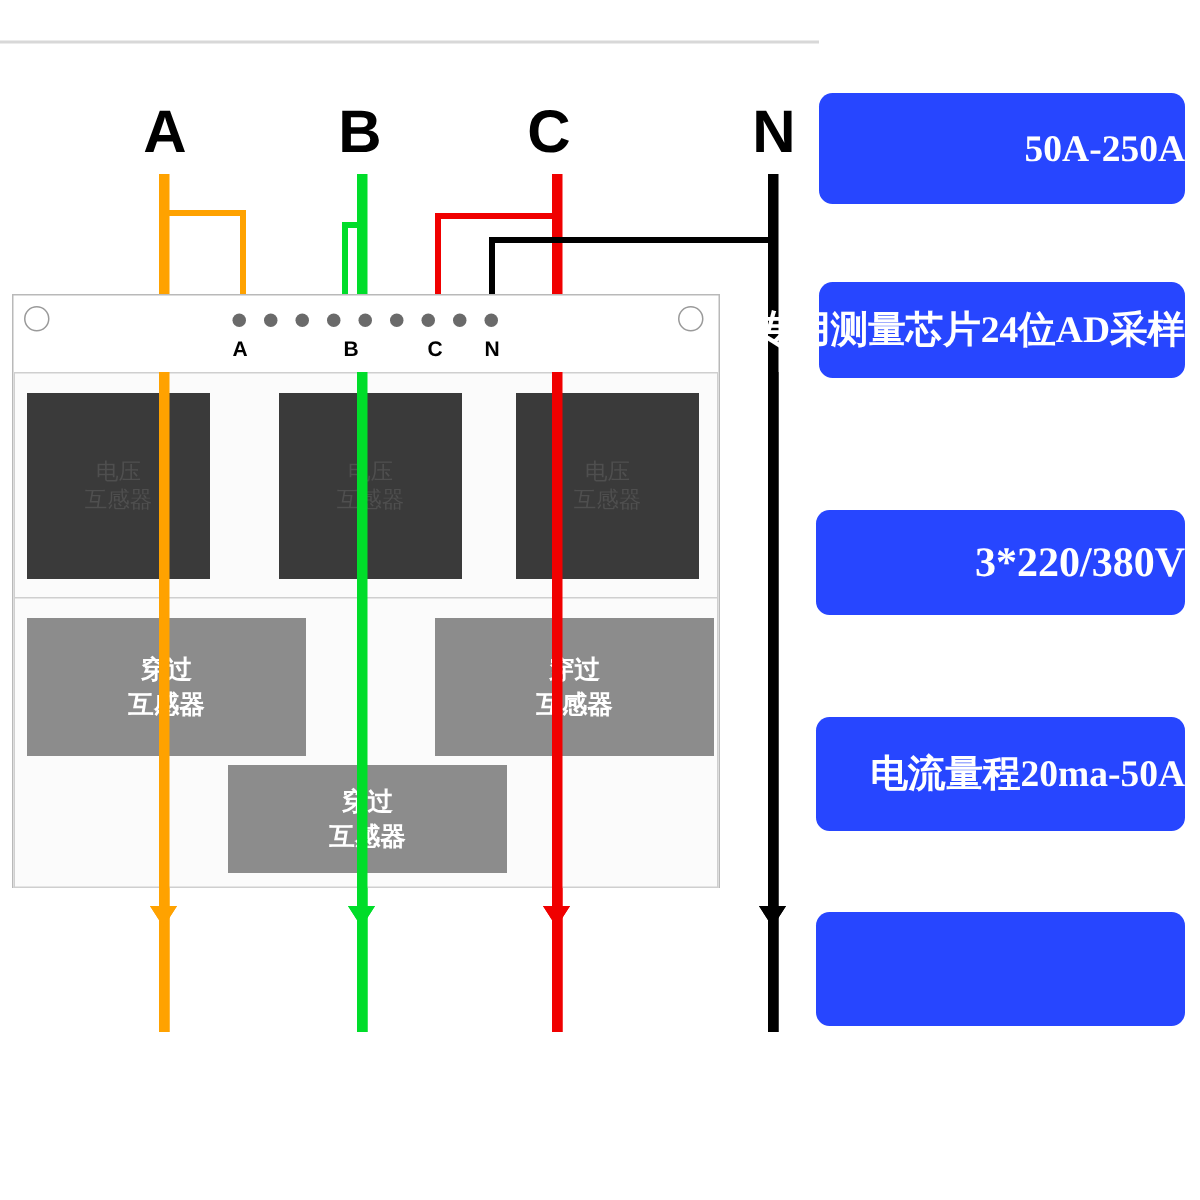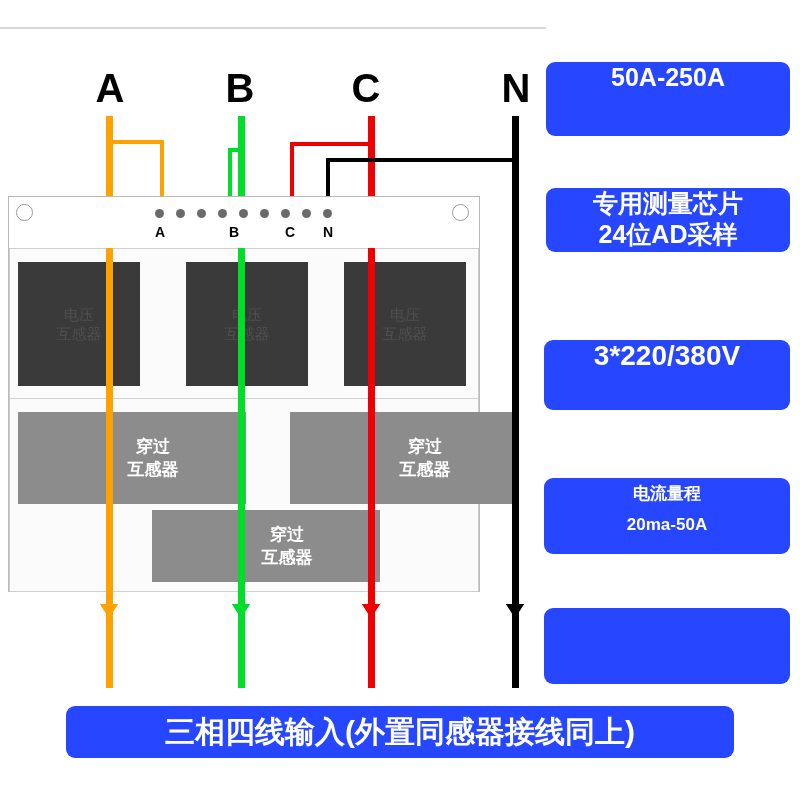--- a/index.html
+++ b/index.html
@@ -63,36 +63,36 @@
   
   .grey-block{
     background:#8c8c8c;
     color:#ffffff;
     font-size:17px;
     line-height:23px;
     font-weight:bold;
     text-align:center;
     display:flex;align-items:center;justify-content:center;
     flex-direction:column;
-    padding-left:42px;
   }
   
   .light-panel{
     background:#fbfbfb;border:1px solid #cfcfcf;
   }
 
   
   .callout{
     background:#2746ff;
     color:#ffffff;
     border-radius:9px;
     font-weight:bold;
     text-align:center;
-    display:flex;flex-direction:column;align-items:center;justify-content:flex-start;
+    display:flex;flex-direction:row;align-items:center;justify-content:flex-end;
     line-height:31px;
+    font-family:Liberation Serif, serif;
   }
   .callout .ln{display:block;white-space:nowrap;}
 
   
   .caption{
     left:66px;top:706px;width:668px;height:52px;
     background:#2746ff;border-radius:9px;
     color:#fff;font-weight:bold;font-size:30px;
     display:flex;align-items:center;justify-content:center;
     letter-spacing:0px;
@@ -202,25 +202,22 @@
 
   <div class="abs callout" style="left:546px;top:188px;width:244px;height:64px;font-size:25px;">
     <span class="ln">专用测量芯片</span>
     <span class="ln">24位AD采样</span>
   </div>
 
   <div class="abs callout" style="left:544px;top:340px;width:246px;height:70px;font-size:28px;">
     <span class="ln">3*220/380V</span>
   </div>
 
-  <div class="abs callout" style="left:544px;top:478px;width:246px;height:76px;font-size:17px;">
+  <div class="abs callout" style="left:544px;top:478px;width:246px;height:76px;font-size:25px;">
     <span class="ln">电流量程</span>
     <span class="ln">20ma-50A</span>
   </div>
 
   <div class="abs callout" style="left:544px;top:608px;width:246px;height:76px;font-size:25px;">
   </div>
 
-  <div class="abs caption">
-    <span>三相四线输入(外置同感器接线同上)</span>
-  </div>
 
 </div>
 
 </body></html>

